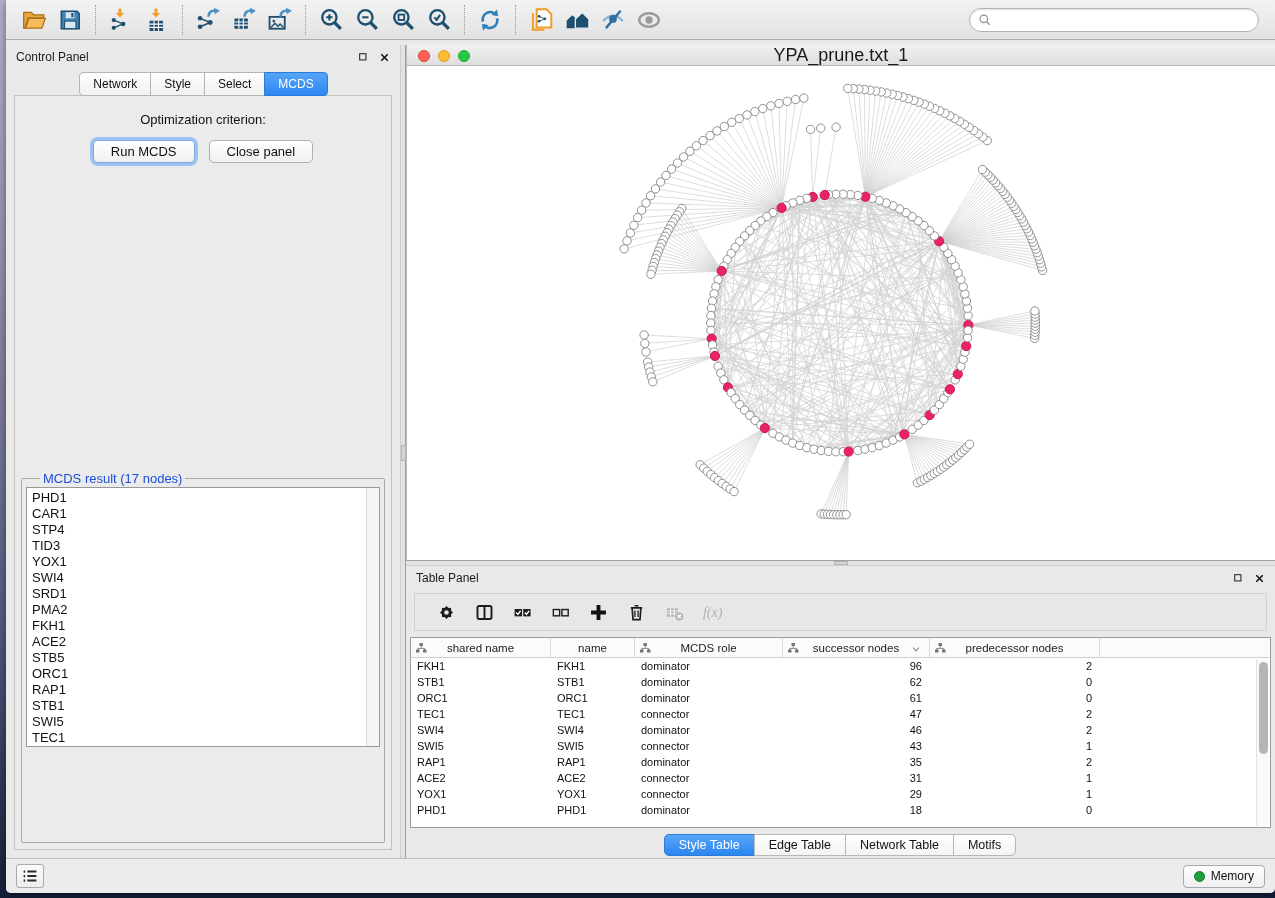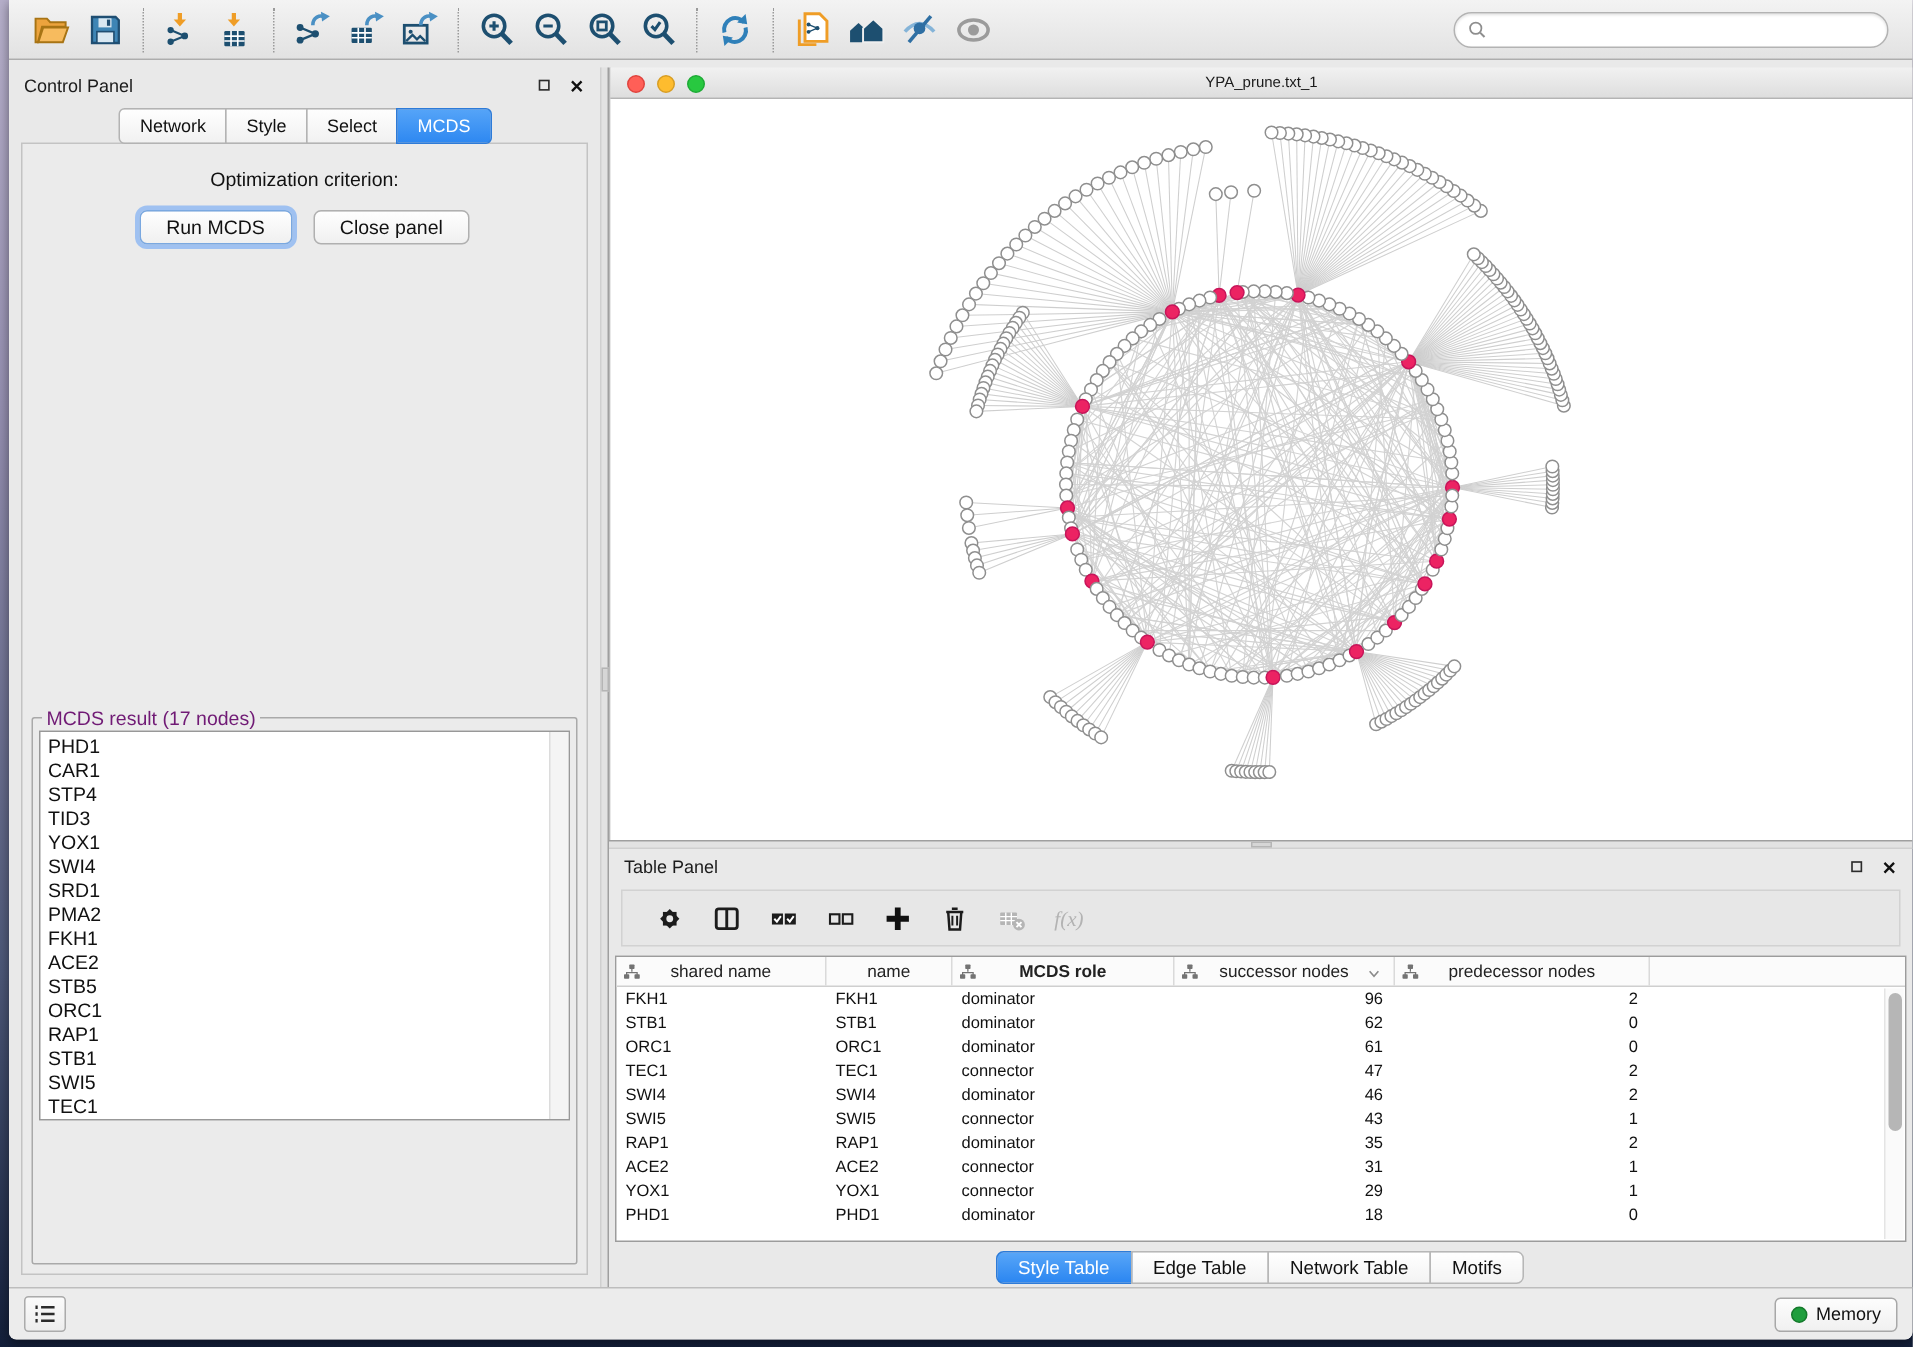--- a/index.html
+++ b/index.html
@@ -45,35 +45,35 @@
   .stepper{width:19px;height:21px;margin:0;border-radius:4px;background:linear-gradient(#77b6f9,#3a8df3);
     display:flex;align-items:center;justify-content:center;margin-right:0px}
   .btn-row{display:flex;justify-content:center;gap:14px;margin-top:13px}
   .mac-btn{font-family:"Liberation Sans",sans-serif;font-size:13px;color:#111;
     background:linear-gradient(#ffffff,#f0f0f0);border:1px solid #b0b0b0;border-radius:5px;
     padding:3px 17px;height:23px;line-height:15px;cursor:default}
   .mac-btn.focused{box-shadow:0 0 0 3px rgba(97,158,245,.55);border-color:#7aa8e0}
   .spacer{flex:1}
   .result-box{margin:0 6px 6px;border:1px solid #a9a9a9;border-radius:2px;height:372px;
     padding:1px 4px 5px;display:flex;flex-direction:column}
-  .result-box legend{font-size:13px;color:#701a75;padding:0 3px;margin-left:2px}
+  .result-box legend{font-size:13px;color:#1d4ed8;padding:0 3px;margin-left:14px}
   .result-list{flex:1;background:#fff;border:1px solid #989898;position:relative;overflow:hidden}
   .rl-items{padding:2px 0 0 5px;font-size:13px;line-height:16px;color:#111}
   .rl-scroll{position:absolute;top:0;right:0;bottom:0;width:13px;background:#f4f4f4;border-left:1px solid #dcdcdc}
   
   .right-col{flex:1;display:flex;flex-direction:column;min-width:0}
   .net-panel{height:515px;flex:0 0 515px;display:flex;flex-direction:column;border-left:1px solid #b9b9b9}
   .net-titlebar{height:21px;background:linear-gradient(#f1f1f1,#dedede);border-bottom:1px solid #b4b4b4;
     position:relative;display:flex;align-items:center;justify-content:center}
   .traffic{position:absolute;left:11px;top:4.5px;display:flex;gap:8px}
   .light{width:12px;height:12px;border-radius:50%;display:inline-block}
   .light.red{background:#ff5f57;border:1px solid #e0443e}
   .light.yellow{background:#febc2e;border:1px solid #d89e24}
   .light.green{background:#28c840;border:1px solid #1eab36}
-  .net-title{font-size:10px;color:#1a1a1a}
+  .net-title{font-size:18px;color:#1a1a1a}
   .net-canvas{flex:1;background:#fff;position:relative;min-height:0}
   .net-canvas svg{position:absolute;inset:0}
   .h-div{height:6px;background:#e2e2e2;border-top:1px solid #9f9f9f;border-bottom:1px solid #cfcfcf;
     display:flex;justify-content:center}
   .h-div .grip-h{width:14px;height:4px;background:#d6d6d6;border:1px solid #b5b5b5;margin-top:0px}
   
   .table-panel{flex:1;display:flex;flex-direction:column;min-height:0}
   .tp-toolbar{margin:3px 8px 0;height:38px;background:#e7e7e7;border:1px solid #d2d2d2;
     display:flex;align-items:center;padding:0 12px;gap:0}
   .tp-tool{width:38px;height:32px;display:flex;align-items:center;justify-content:center;cursor:default}
@@ -1251,21 +1251,21 @@
                       <rect x="2" y="15" width="7" height="6" rx="1"></rect>
                       <rect x="16" y="15" width="7" height="6" rx="1"></rect>
                     </g>
                   </svg>
                 </span>
                 <span>shared name</span>
               </div>
               <div class="th" style="width: 84px;">
                 <span>name</span>
               </div>
-              <div class="th" style="width: 148px; font-weight: bold;">
+              <div class="th" style="width: 148px;">
                 <span class="icon hicon">
                   <svg width="12" height="12" viewBox="0 0 24 24">
                     <g fill="#737373">
                       <path d="M12.5 7.5 v4 M5.5 16 v-3.2 h14 v3.2" stroke="#737373" stroke-width="1.7" fill="none"></path>
                       <rect x="9" y="2" width="7" height="6" rx="1"></rect>
                       <rect x="2" y="15" width="7" height="6" rx="1"></rect>
                       <rect x="16" y="15" width="7" height="6" rx="1"></rect>
                     </g>
                   </svg>
                 </span>

